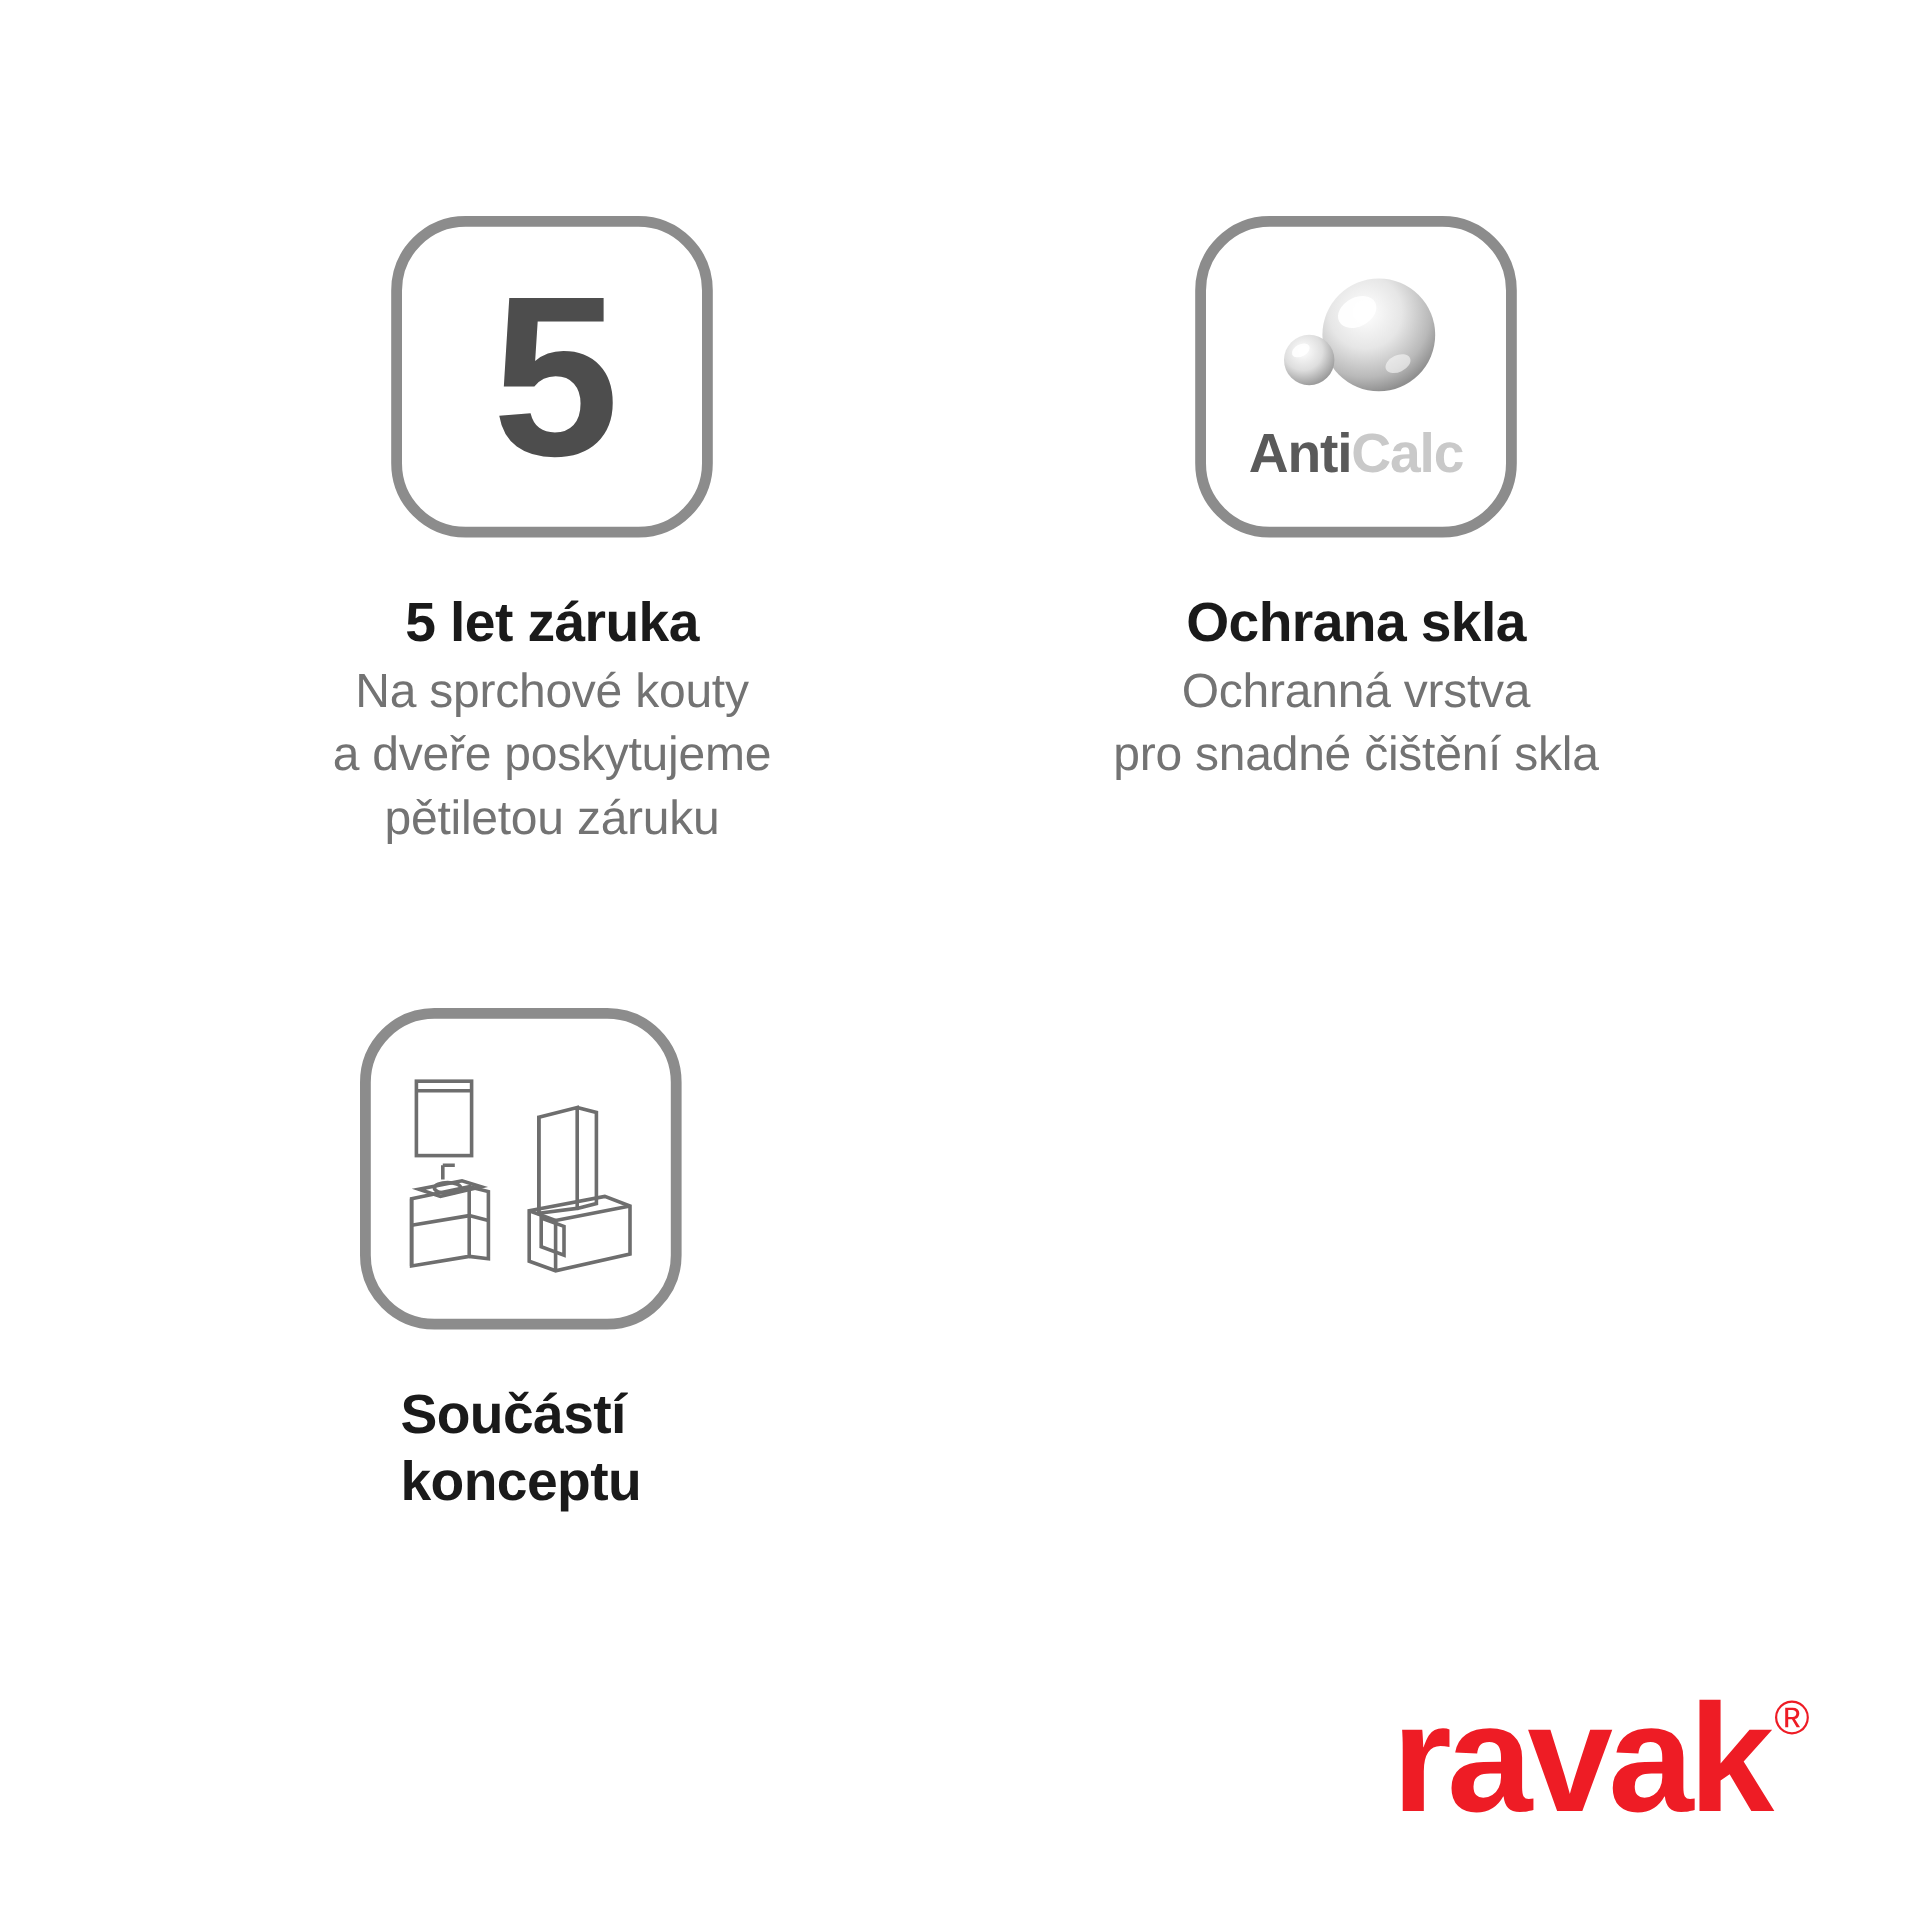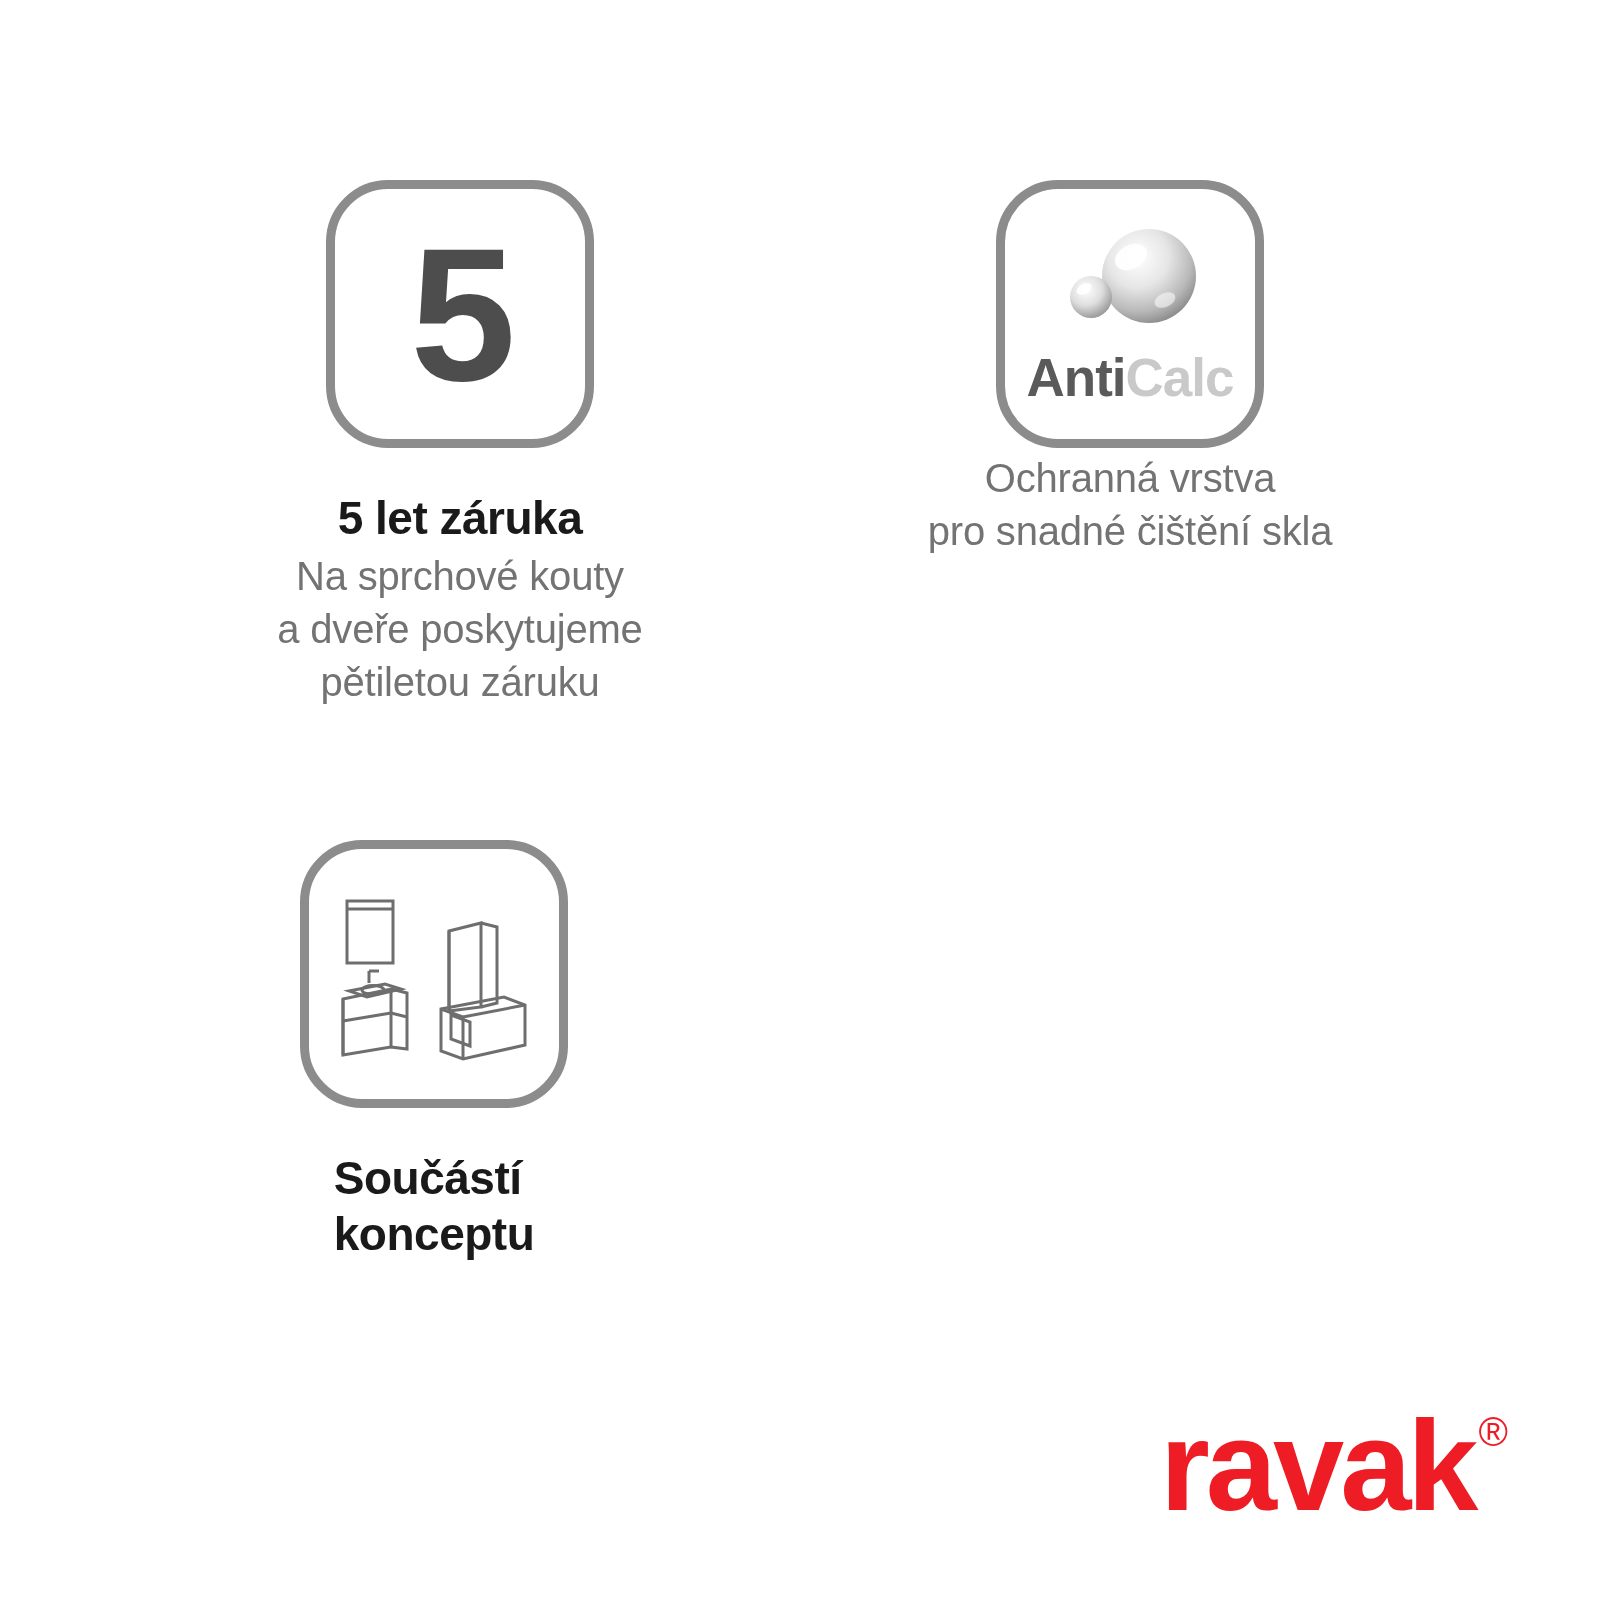--- a/index.html
+++ b/index.html
@@ -81,21 +81,21 @@
   
   .anticalc-wrap {
     display: flex;
     flex-direction: column;
     align-items: center;
     justify-content: center;
     width: 100%;
     height: 100%;
   }
   .anticalc-text {
-    font-size: 53px;
+    font-size: 46px;
     font-weight: bold;
     margin-top: 6px;
     letter-spacing: -1px;
     white-space: nowrap;
   }
   .anticalc-text .anti { color: #5a5a5a; }
   .anticalc-text .calc { color: #c9c9c9; }
 
   
   .brand-logo {
@@ -155,20 +155,21 @@
           <ellipse cx="101" cy="36" rx="17" ry="12" fill="#ffffff" opacity="0.9" transform="rotate(-28 101 36)"></ellipse>
           <ellipse cx="135" cy="79" rx="11" ry="7" fill="#ffffff" opacity="0.55" transform="rotate(-25 135 79)"></ellipse>
           <circle cx="61" cy="76" r="21" fill="url(#smallDrop)"></circle>
           <ellipse cx="54" cy="68" rx="8" ry="5" fill="#ffffff" opacity="0.9" transform="rotate(-28 54 68)"></ellipse>
         </svg>
         <div class="anticalc-text">
           <span class="anti">Anti</span><span class="calc">Calc</span>
         </div>
       </div>
     </div>
+    <div class="feature-title">Ochrana skla</div>
     <div class="feature-desc">Ochranná vrstva<br>pro snadné čištění skla</div>
   </div>
 
   <div class="feature pos-bl">
     <div class="icon-box">
       <svg width="210" height="190" viewBox="0 0 210 190" fill="none" stroke="#6e6e6e" stroke-width="3">
 
         <rect x="18" y="22" width="46" height="62"></rect>
         <line x1="18" y1="30" x2="64" y2="30"></line>
 

